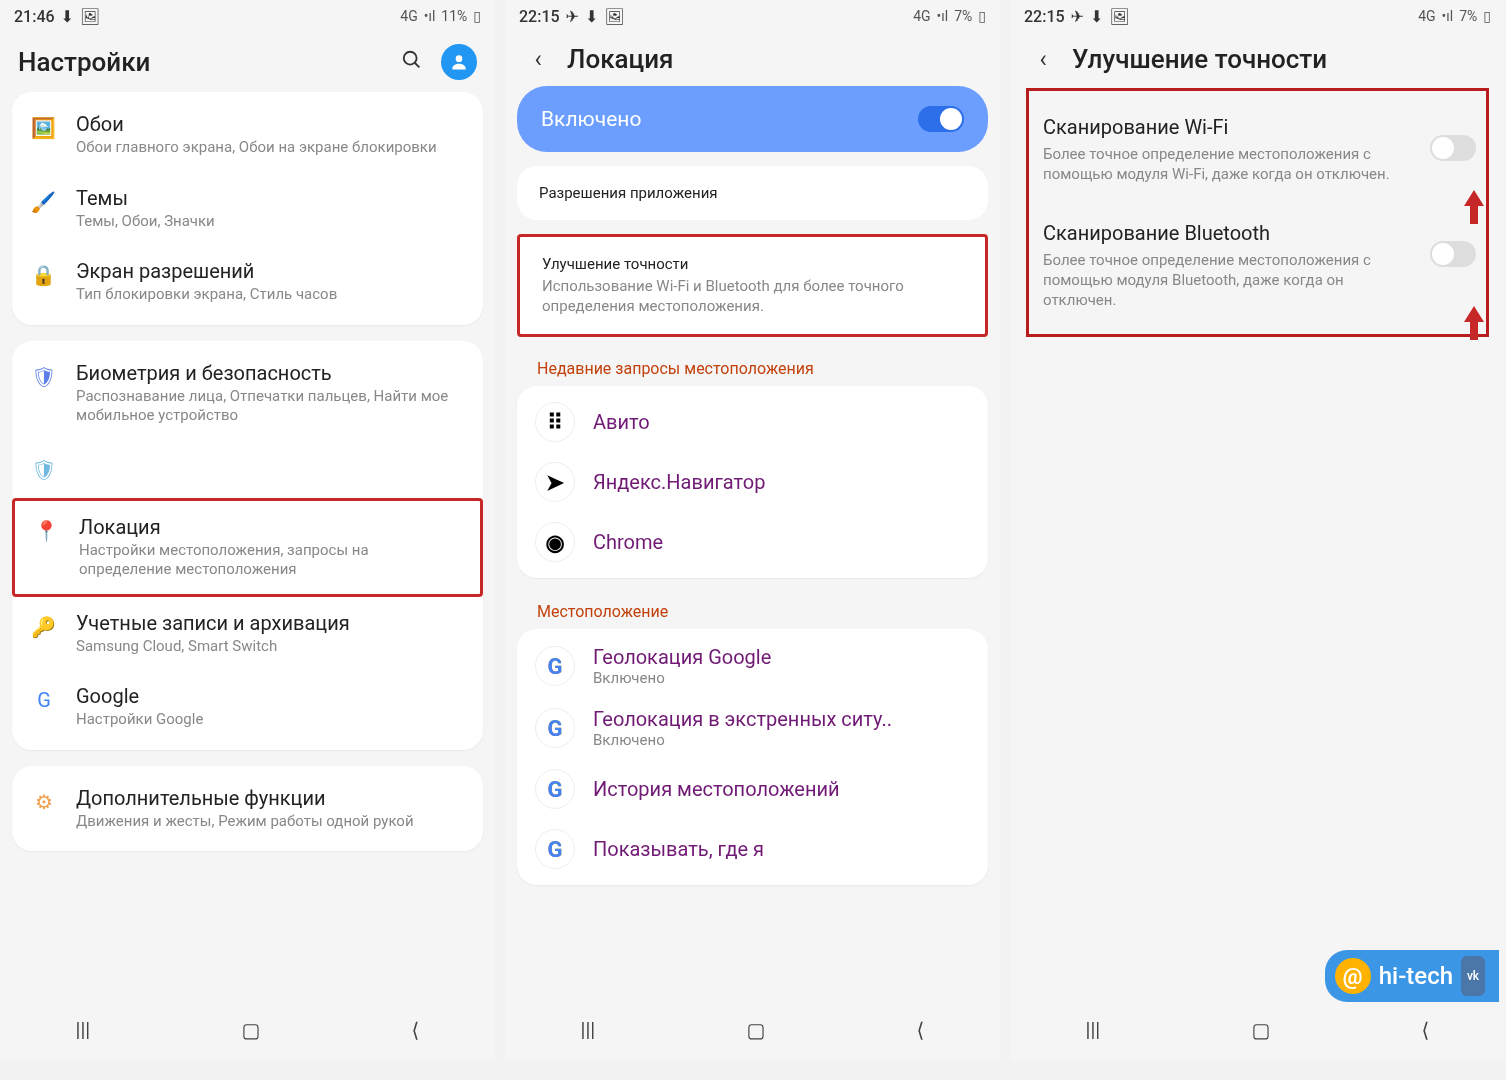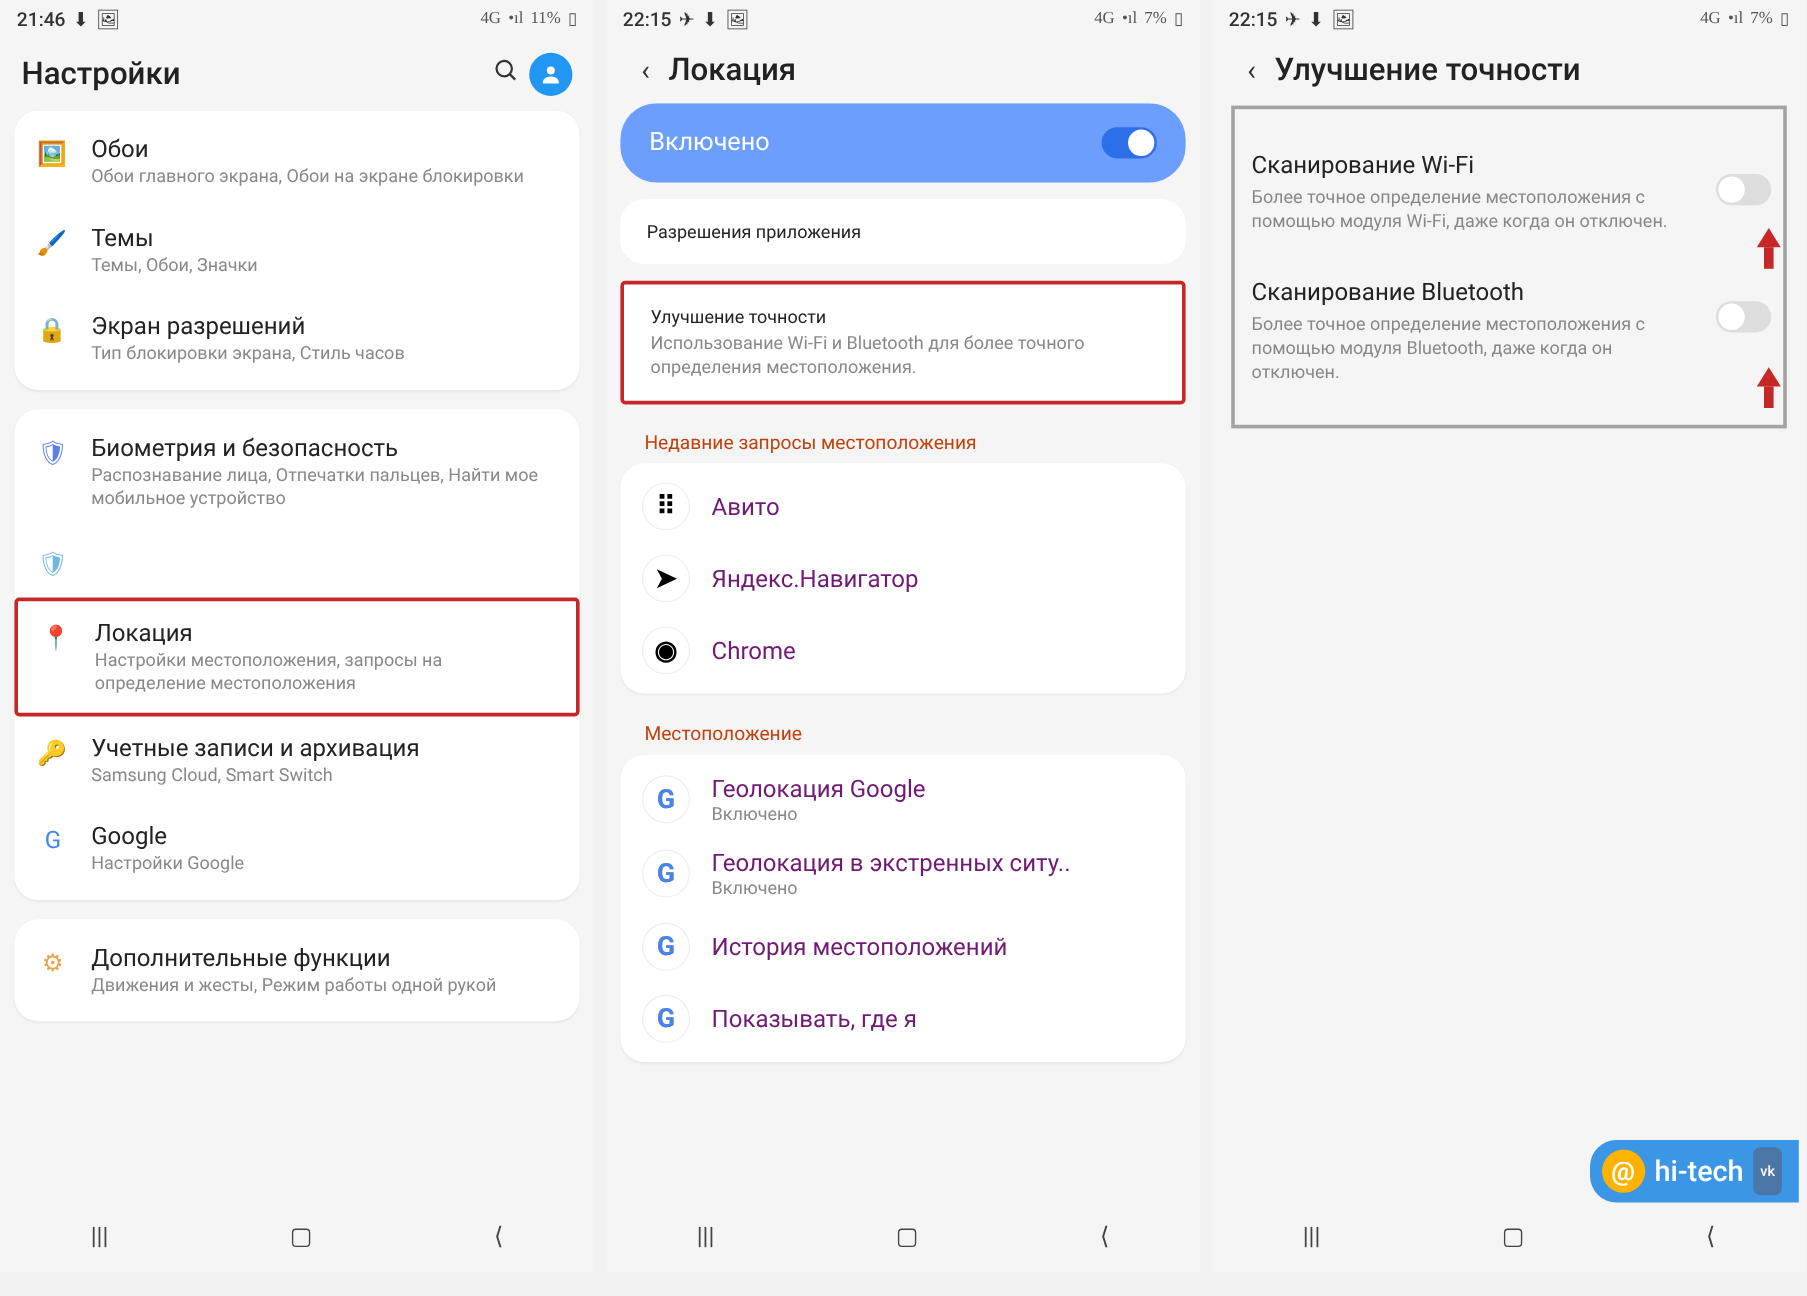--- a/index.html
+++ b/index.html
@@ -30,26 +30,26 @@
     font-size: 16px;
     color: #555;
     height: 32px;
   }
   .status-left, .status-right {
     display: flex;
     align-items: center;
     gap: 6px;
   }
   .status-left { font-weight: 500; color:#333;}
-  .status-right span { font-size: 14px; font-family: Liberation Serif, serif; }
+  .status-right span { font-size: 14px; }
   .header {
     display: flex;
     align-items: center;
     padding: 12px 18px;
-    gap: 4px;
+    gap: 14px;
   }
   .header-title {
     font-size: 26px;
     font-weight: 500;
     color: #222;
     flex: 1;
   }
   .header-back {
     width: 30px;
     text-align: center;
@@ -220,22 +220,22 @@
   .accuracy-sub {
     font-size: 15px;
     color: #888;
     line-height: 1.35;
   }
   .accuracy-toggle {
     margin-top: 20px;
     padding-right: 4px;
   }
   .red-box {
-    border: 3px solid #a3a3a3;
-    padding: 16px 6px;
+    border: 3px solid #b91c1c;
+    padding: 6px 6px;
     margin: 2px 4px;
   }
   .red-arrow {
     width: 0;
     height: 0;
     border-left: 10px solid transparent;
     border-right: 10px solid transparent;
     border-bottom: 16px solid #c62828;
     margin: 0 auto;
   }

